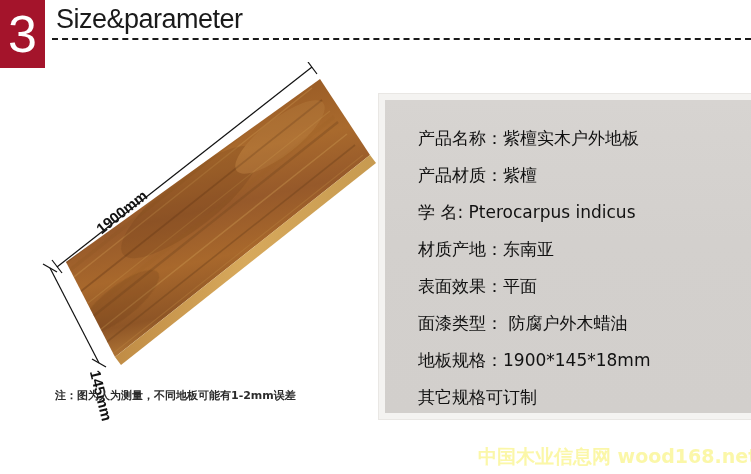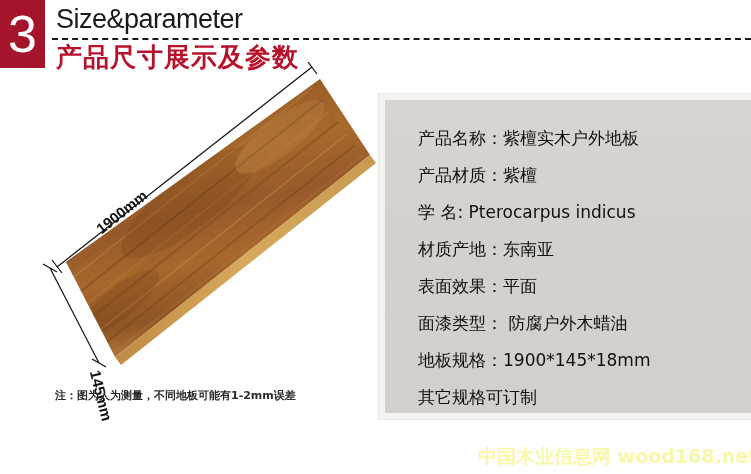--- a/index.html
+++ b/index.html
@@ -144,21 +144,20 @@
   }
 </style>
 </head>
 <body>
 
 <div id="page">
 
   <div id="header-badge">3</div>
   <div id="header-title-en">Size&amp;parameter</div>
   <div id="header-rule"></div>
-  <div id="header-title-cn">产品尺寸展示及参数</div>
 
   <div id="plank-area">
     <svg id="plank-svg" width="340" height="320" viewBox="0 0 340 320">
       <defs>
         <linearGradient id="woodGrad" x1="0" y1="0" x2="0.25" y2="1">
           <stop offset="0%" stop-color="#b0702f"></stop>
           <stop offset="18%" stop-color="#9a5c26"></stop>
           <stop offset="38%" stop-color="#a96a2d"></stop>
           <stop offset="55%" stop-color="#96592a"></stop>
           <stop offset="72%" stop-color="#a8682c"></stop>

